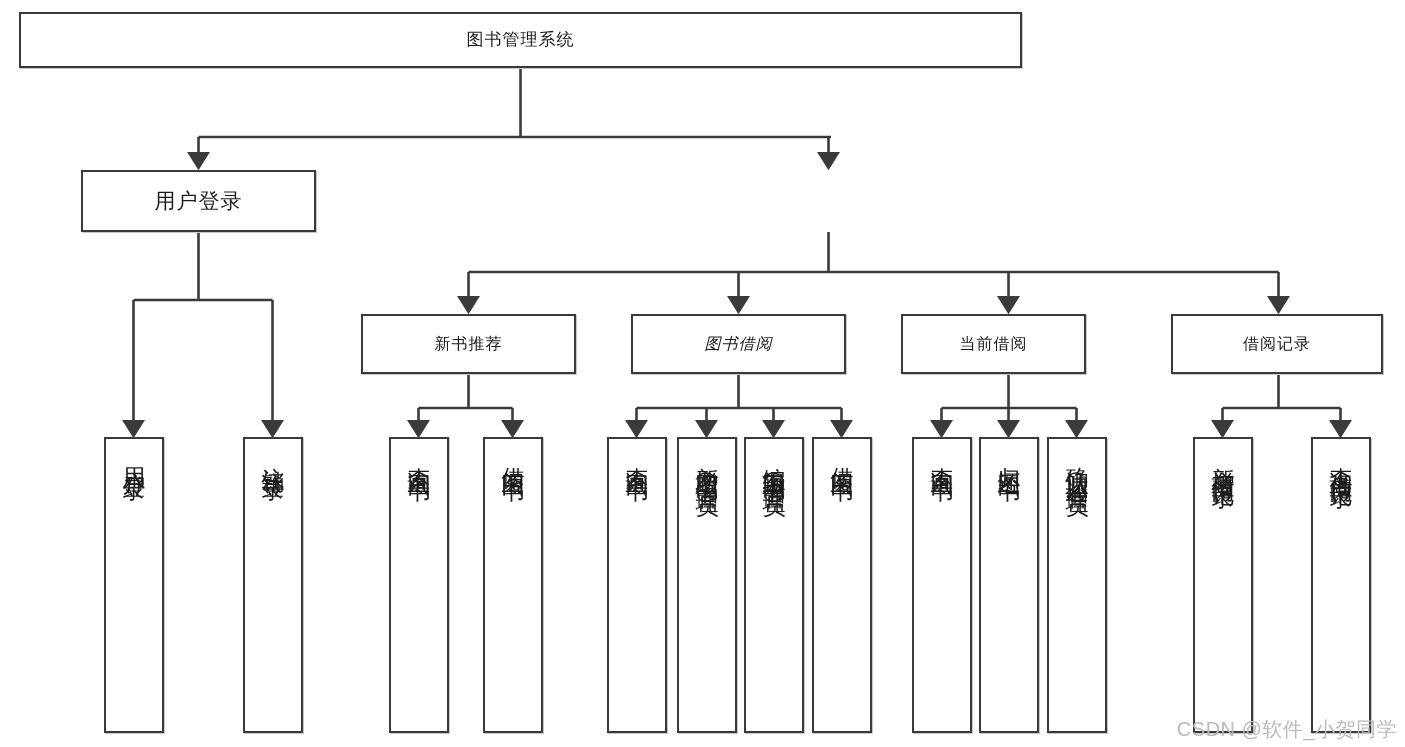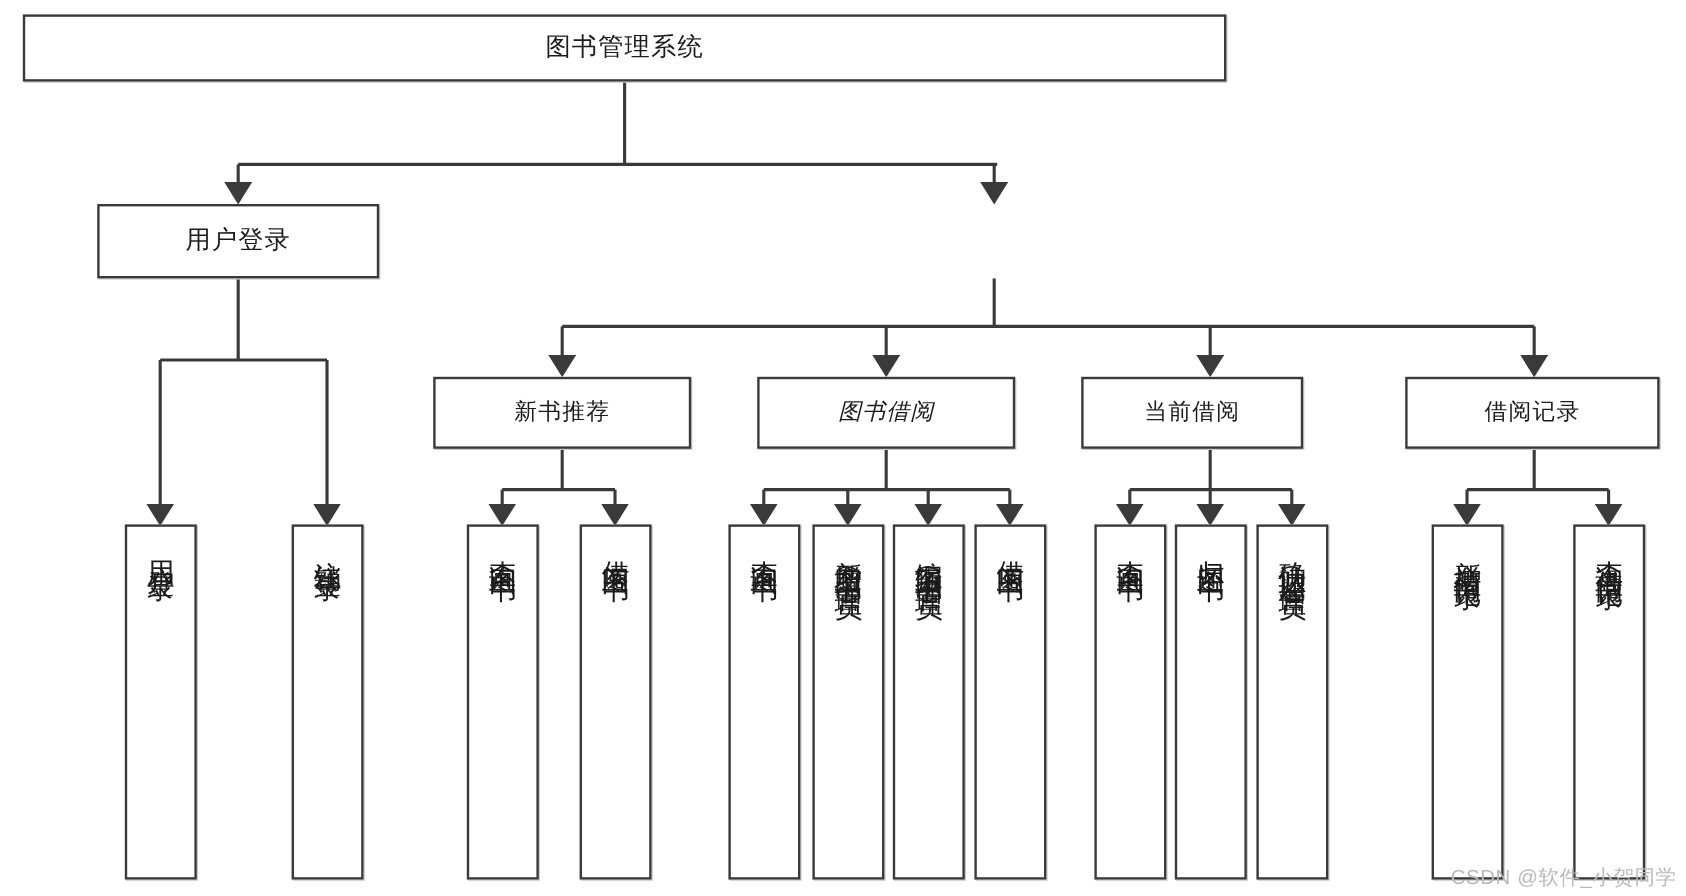--- a/index.html
+++ b/index.html
@@ -25,43 +25,43 @@
     justify-content:center;
     color:#1b1b1b;
   }
   .node .label{
     display:block;
     text-align:center;
     letter-spacing:1px;
     line-height:1.25;
     white-space:nowrap;
   }
-  .node.root .label{font-size:21px;}
+  .node.root .label{font-size:17px;}
   .node.level2 .label{font-size:21px;}
-  .node.level3 .label{font-size:19px;}
+  .node.level3 .label{font-size:16px;}
 
   .node.leaf{
     align-items:flex-start;
     justify-content:center;
     padding-top:10px;
   }
   .node.leaf .label{
     writing-mode:vertical-rl;
     text-orientation:upright;
     font-size:23px;
     letter-spacing:4px;
     line-height:1.0;
     white-space:nowrap;
   }
 
   .watermark{
     position:absolute;
     right:8px;
     bottom:4px;
-    font-size:17px;
+    font-size:20px;
     color:#b9b9b9;
     letter-spacing:0.5px;
     white-space:nowrap;
     user-select:none;
   }
 </style>
 </head>
 <body>
 
 <div id="diagram-root">

